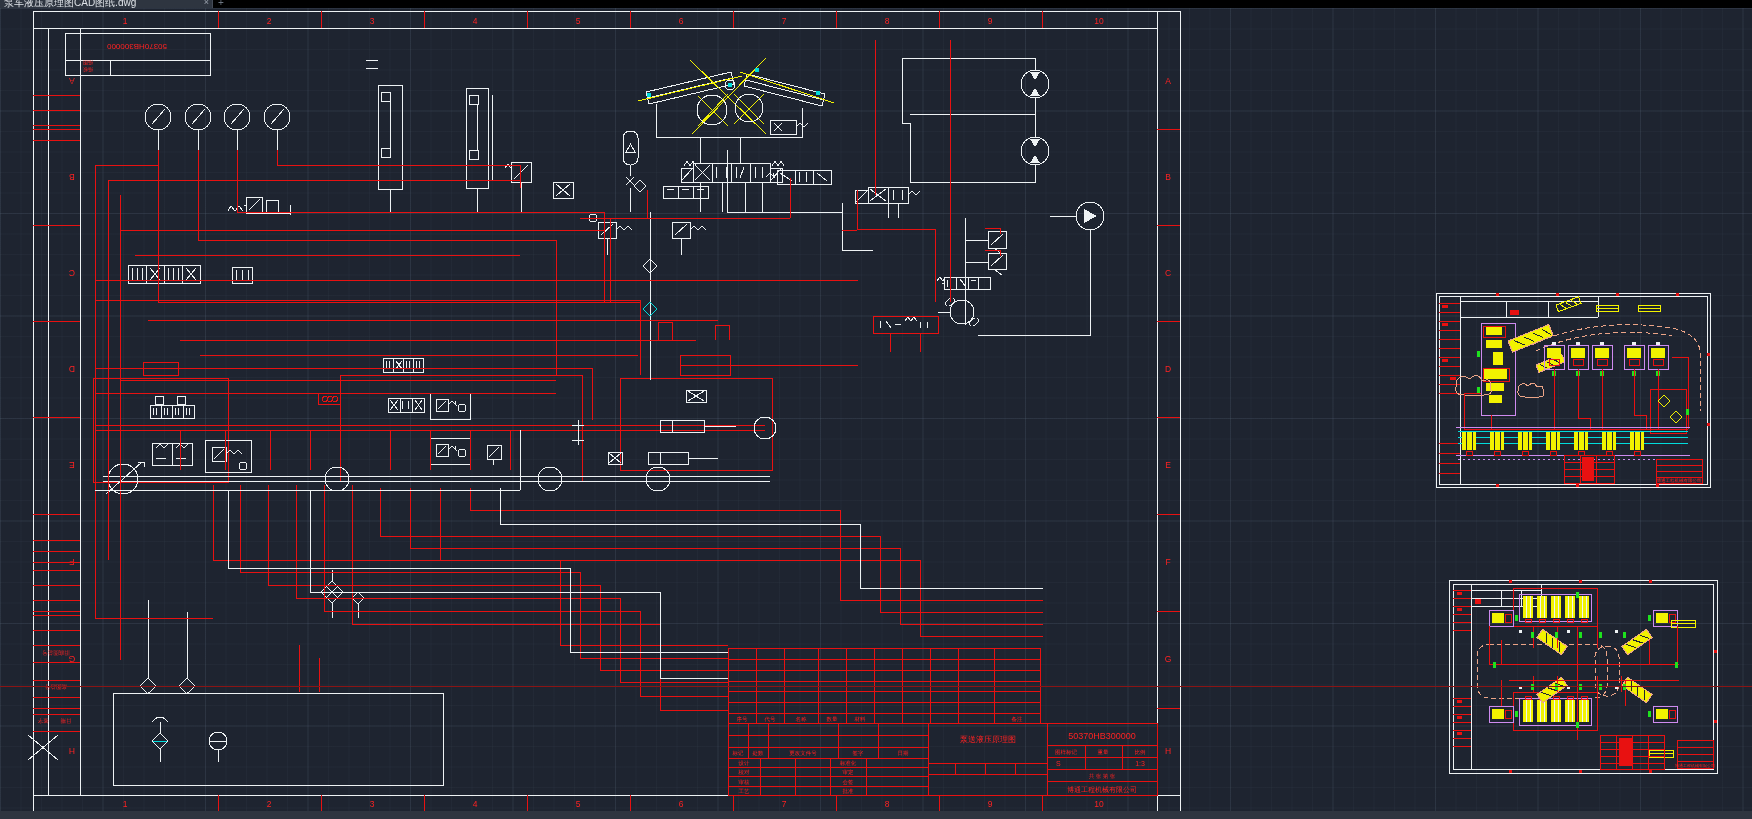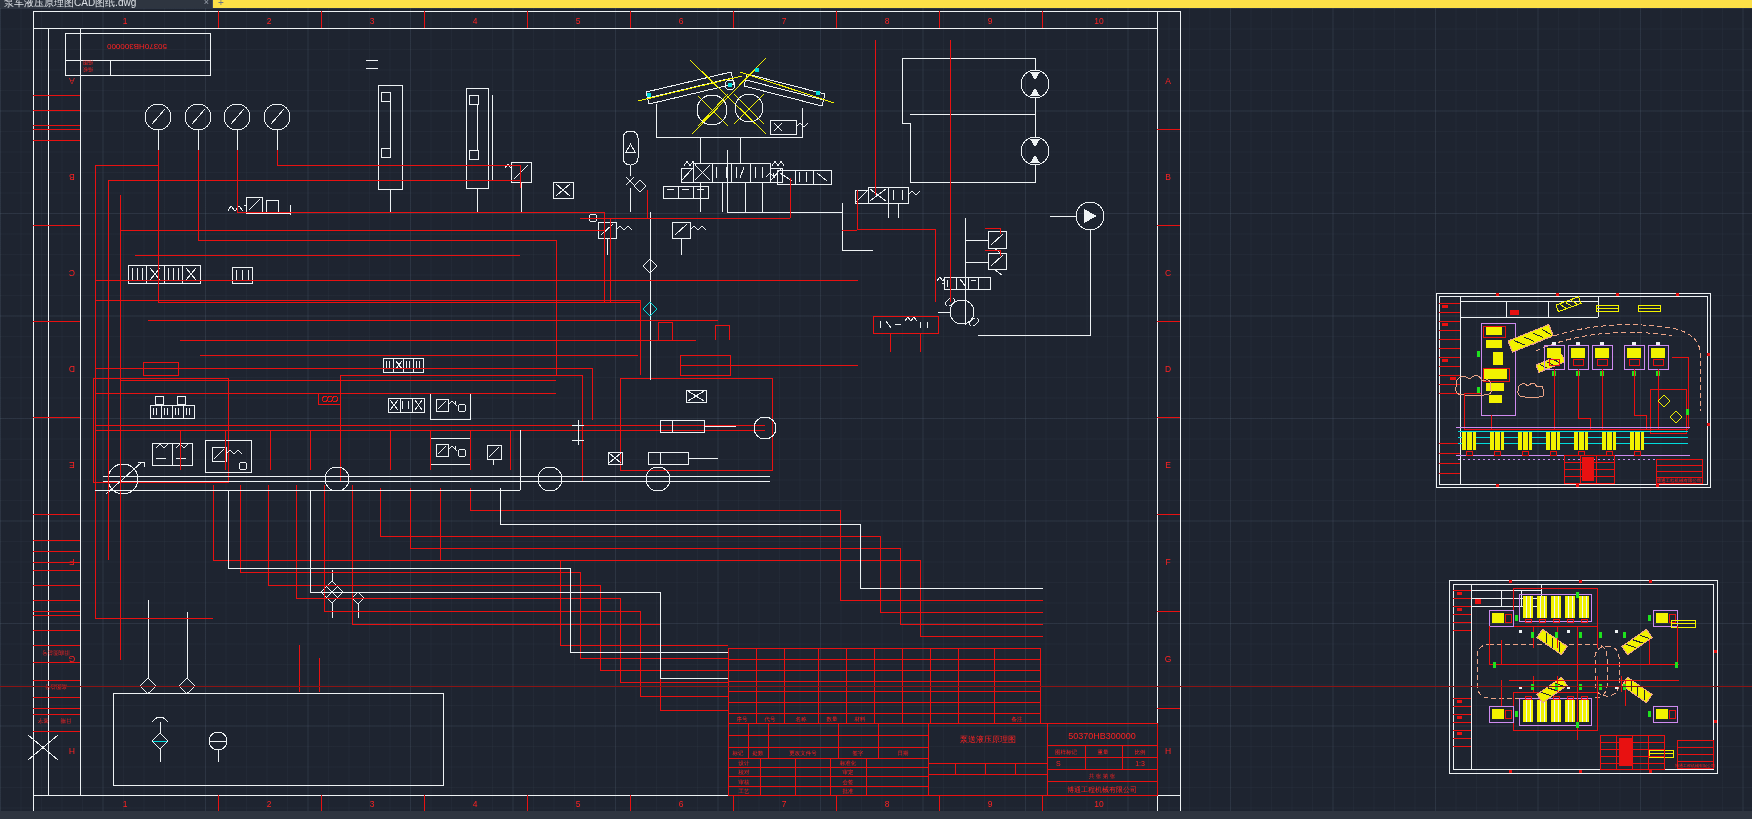--- a/index.html
+++ b/index.html
@@ -1,18 +1,18 @@
 <!DOCTYPE html>
 <html><head>
 <meta charset="utf-8">
 <style>
   html,body{margin:0;padding:0;background:#10141b;}
   #screen{position:relative;width:1752px;height:819px;overflow:hidden;
     font-family:"Liberation Sans",sans-serif;}
-  #tabbar{position:absolute;left:0;top:0;width:1752px;height:8px;background:#fde047;z-index:5;overflow:hidden;text-align:center;}
+  #tabbar{position:absolute;left:0;top:0;width:1752px;height:8px;background:#000000;z-index:5;overflow:hidden;text-align:center;}
   #filetab{position:absolute;left:0;top:0;width:212px;height:8px;background:#2e3540;border-right:1px solid #444b57;}
   #filetab .title{position:absolute;left:4px;top:-4px;color:#dfe3e8;font-size:10px;white-space:nowrap;}
   #filetab .close{position:absolute;right:3px;top:-3px;color:#9aa2ad;font-size:9px;}
   #newtab{position:absolute;left:218px;top:-3px;color:#6d7682;font-size:10px;}
   #canvas{position:absolute;left:0;top:8px;width:1752px;height:803px;background-color:#1e2430;
     background-image:
       linear-gradient(rgba(165,185,215,0.08) 1px, transparent 1px),
       linear-gradient(90deg, rgba(165,185,215,0.08) 1px, transparent 1px),
       linear-gradient(rgba(165,185,215,0.035) 1px, transparent 1px),
       linear-gradient(90deg, rgba(165,185,215,0.035) 1px, transparent 1px);

